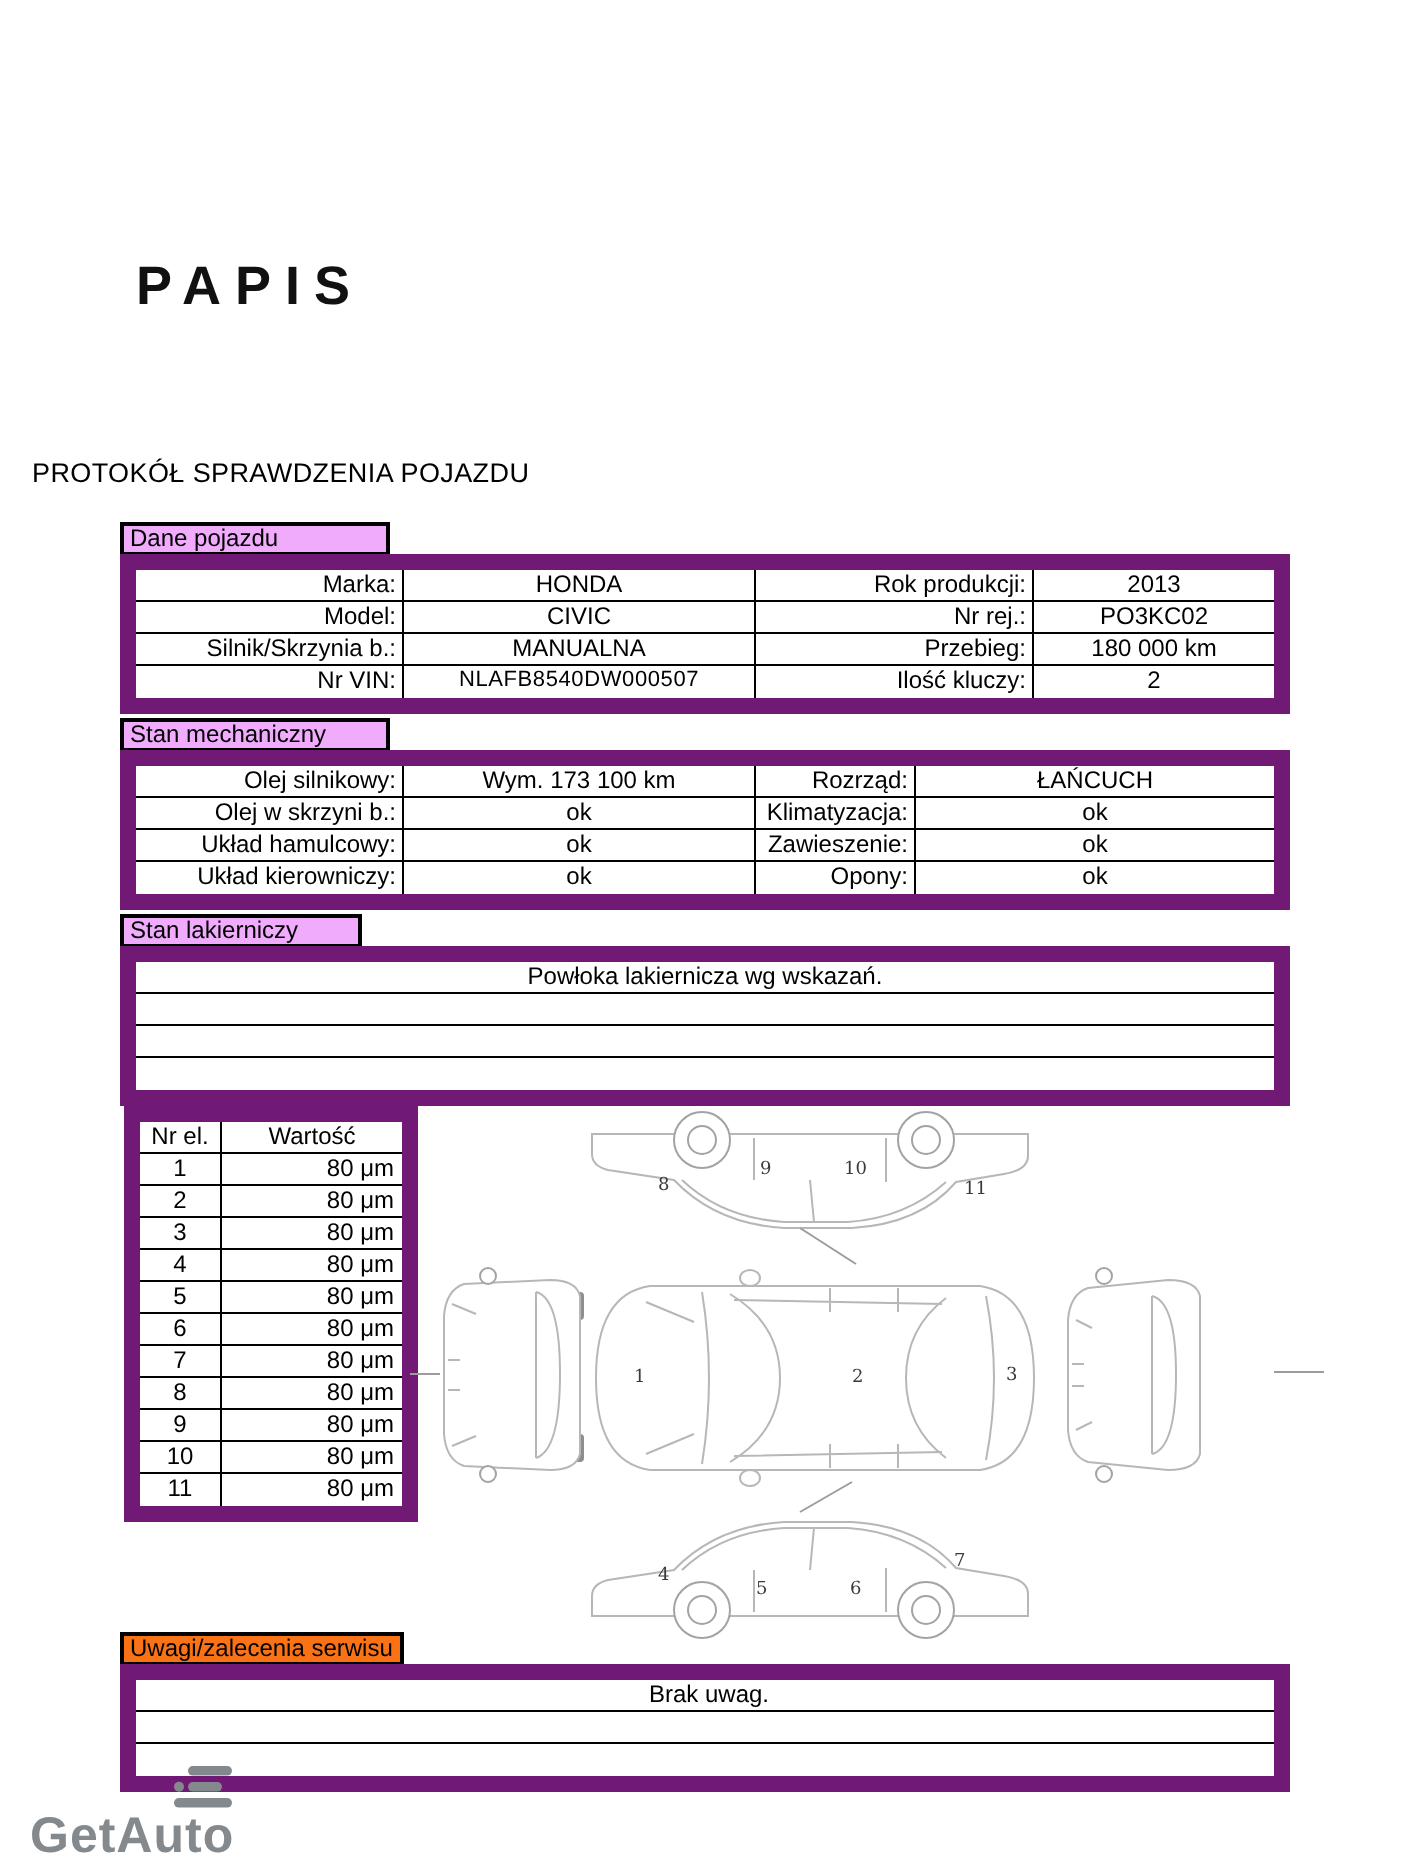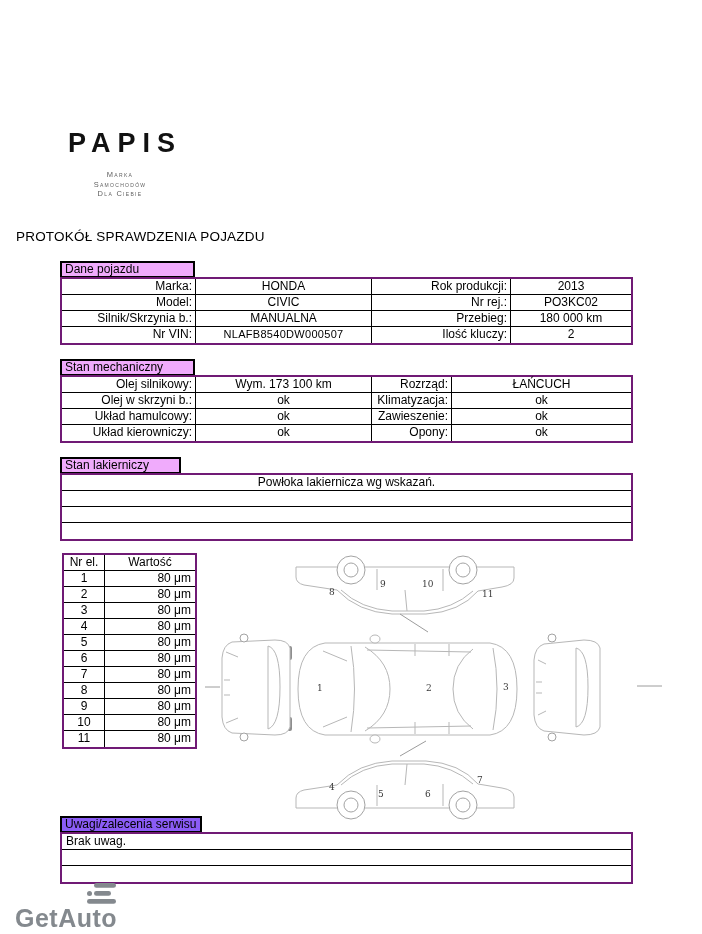--- a/index.html
+++ b/index.html
@@ -14,30 +14,30 @@
             color:#5f5f5f;font-variant:small-caps;}
   .company{position:absolute;left:372px;top:106px;font-size:13px;line-height:18.5px;}
   .company .b{font-weight:700;}
 
   .doc-title{position:absolute;left:16px;top:229px;width:702px;text-align:left;
              font-size:13.5px;font-weight:400;letter-spacing:.2px;}
 
   
   .sec{position:absolute;box-sizing:border-box;height:17px;line-height:13px;
        border:2px solid #000;background:#f0abfc;font-size:12px;padding:0 3px;}
-  .sec.white{background:#8b5cf6;}
-
-  
-  .tbl{position:absolute;display:grid;border:2px solid #701a75;background:#fff;}
+  .sec.white{background:#f97316;}
+
+  
+  .tbl{position:absolute;display:grid;border:8px solid #701a75;background:#fff;}
   .c{box-sizing:border-box;height:16px;line-height:14px;font-size:12px;
      border-right:1px solid #000;border-bottom:1px solid #000;
      white-space:nowrap;overflow:visible;padding:0;}
   .lab{text-align:right;padding-right:3px;}
   .val{text-align:center;}
-  .left{text-align:left;padding-left:4px;}
+  .left{text-align:center;padding-left:4px;}
   .right{text-align:right;padding-right:4px;}
   .vin{font-size:11px;letter-spacing:.3px;}
   .t4 .c:nth-child(4n){border-right:0;}
   .t4 .c:nth-last-child(-n+4){border-bottom:0;}
   .t1 .c{border-right:0;}
   .t1 .c:last-child{border-bottom:0;}
   .t2 .c:nth-child(2n){border-right:0;}
   .t2 .c:nth-last-child(-n+2){border-bottom:0;}
 
   #tbl-vehicle{left:60px;top:277px;grid-template-columns:134px 176px 139px 120px;}
@@ -60,25 +60,20 @@
   .wm-text{font-size:25px;font-weight:700;color:#84898e;line-height:26px;margin-left:5px;letter-spacing:.5px;}
   .wm-tld{font-size:20px;font-weight:400;color:#9aa0a5;line-height:25px;}
 </style>
 </head>
 <body>
 
 <div class="page">
 
   <div class="logo">
     <div class="logo-word">PAPIS</div>
-    <div class="logo-tag">
-      <div>Marka</div>
-      <div>Samochodów</div>
-      <div>Dla Ciebie</div>
-    </div>
   </div>
 
 
   <div class="doc-title">PROTOKÓŁ SPRAWDZENIA POJAZDU</div>
 
   <div class="sec" style="left:60px;top:261px;width:135px;">Dane pojazdu</div>
   <div class="tbl t4" id="tbl-vehicle">
     <div class="c lab">Marka:</div>
     <div class="c val">HONDA</div>
     <div class="c lab">Rok produkcji:</div>

